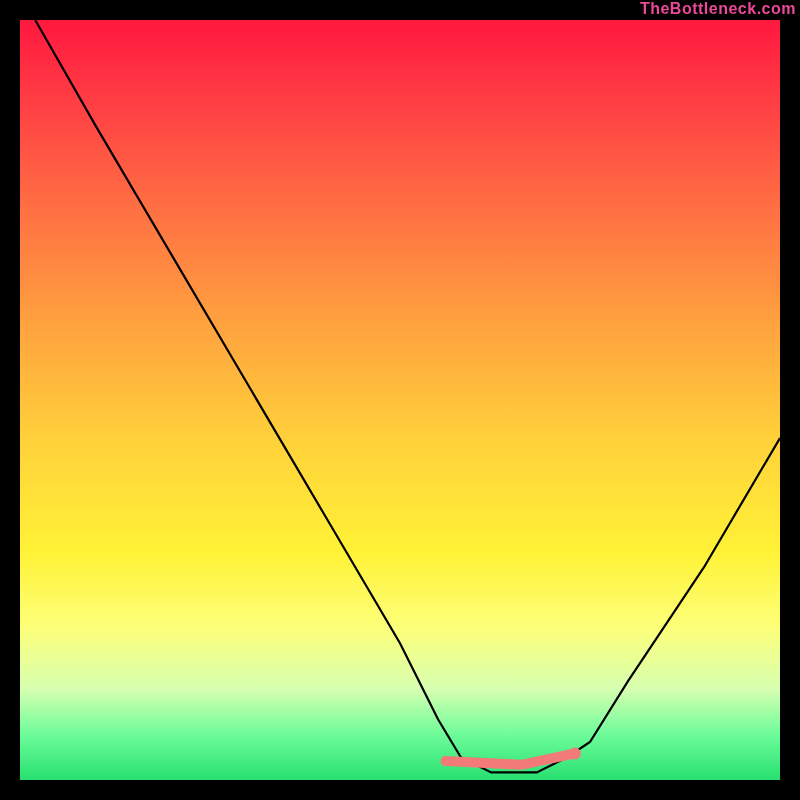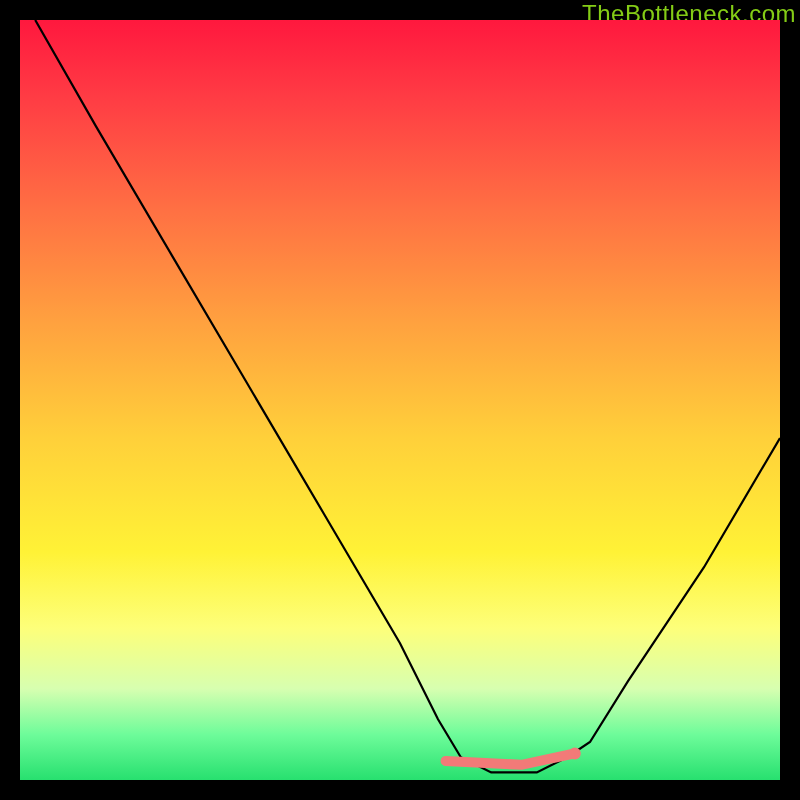--- a/index.html
+++ b/index.html
@@ -26,23 +26,23 @@
       #fdff7a 80%,
       #d7ffb0 88%,
       #6efc9a 94%,
       #27e06f 100%);
   }
   .attrib {
     position: absolute;
     top: 0px;
     right: 4px;
     font-family: Arial, Helvetica, sans-serif;
-    font-size: 24px;
-    font-weight: normal;
-    color: #84cc16;
+    font-size: 16px;
+    font-weight: bold;
+    color: #ec4899;
     letter-spacing: 0.5px;
   }
   svg.curve { position: absolute; left: 0; top: 0; }
 </style>
 </head>
 <body>
 
 <div class="wrap">
   <div class="attrib">TheBottleneck.com</div>
   <div class="plot">

